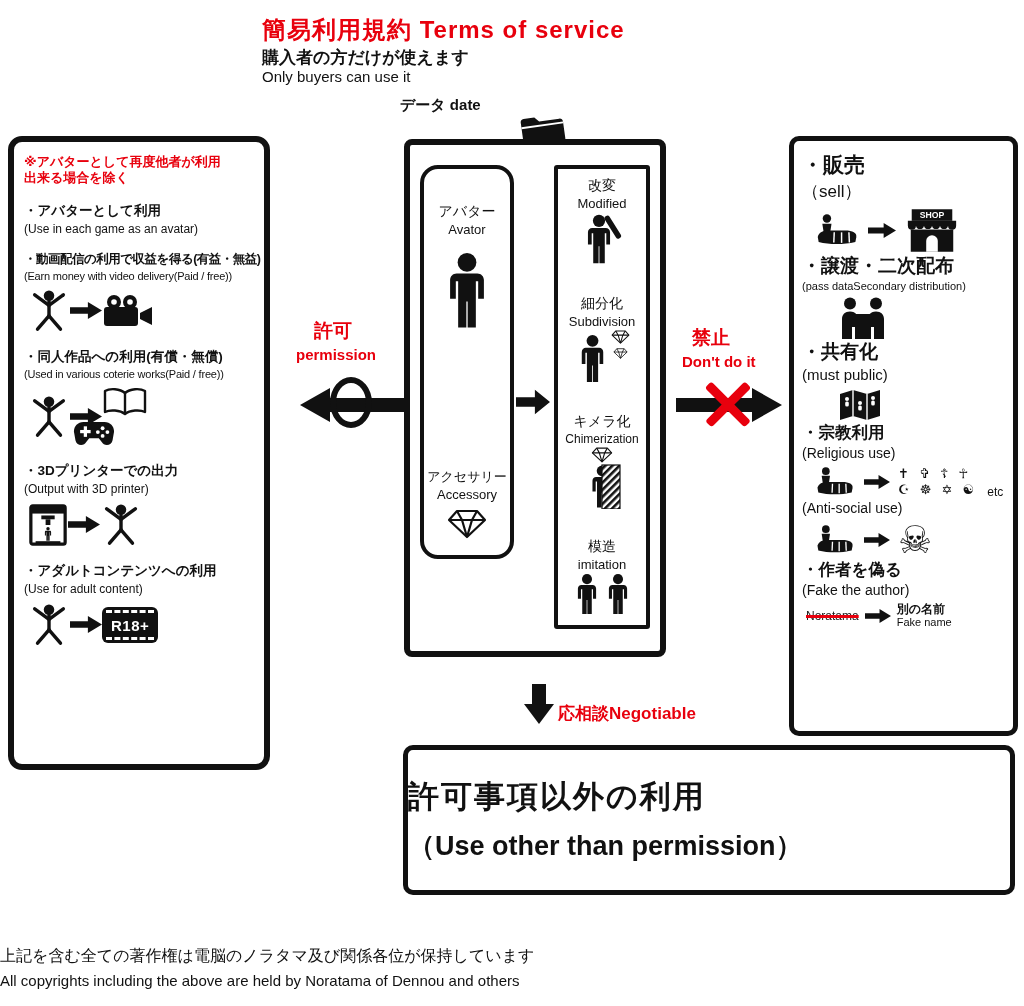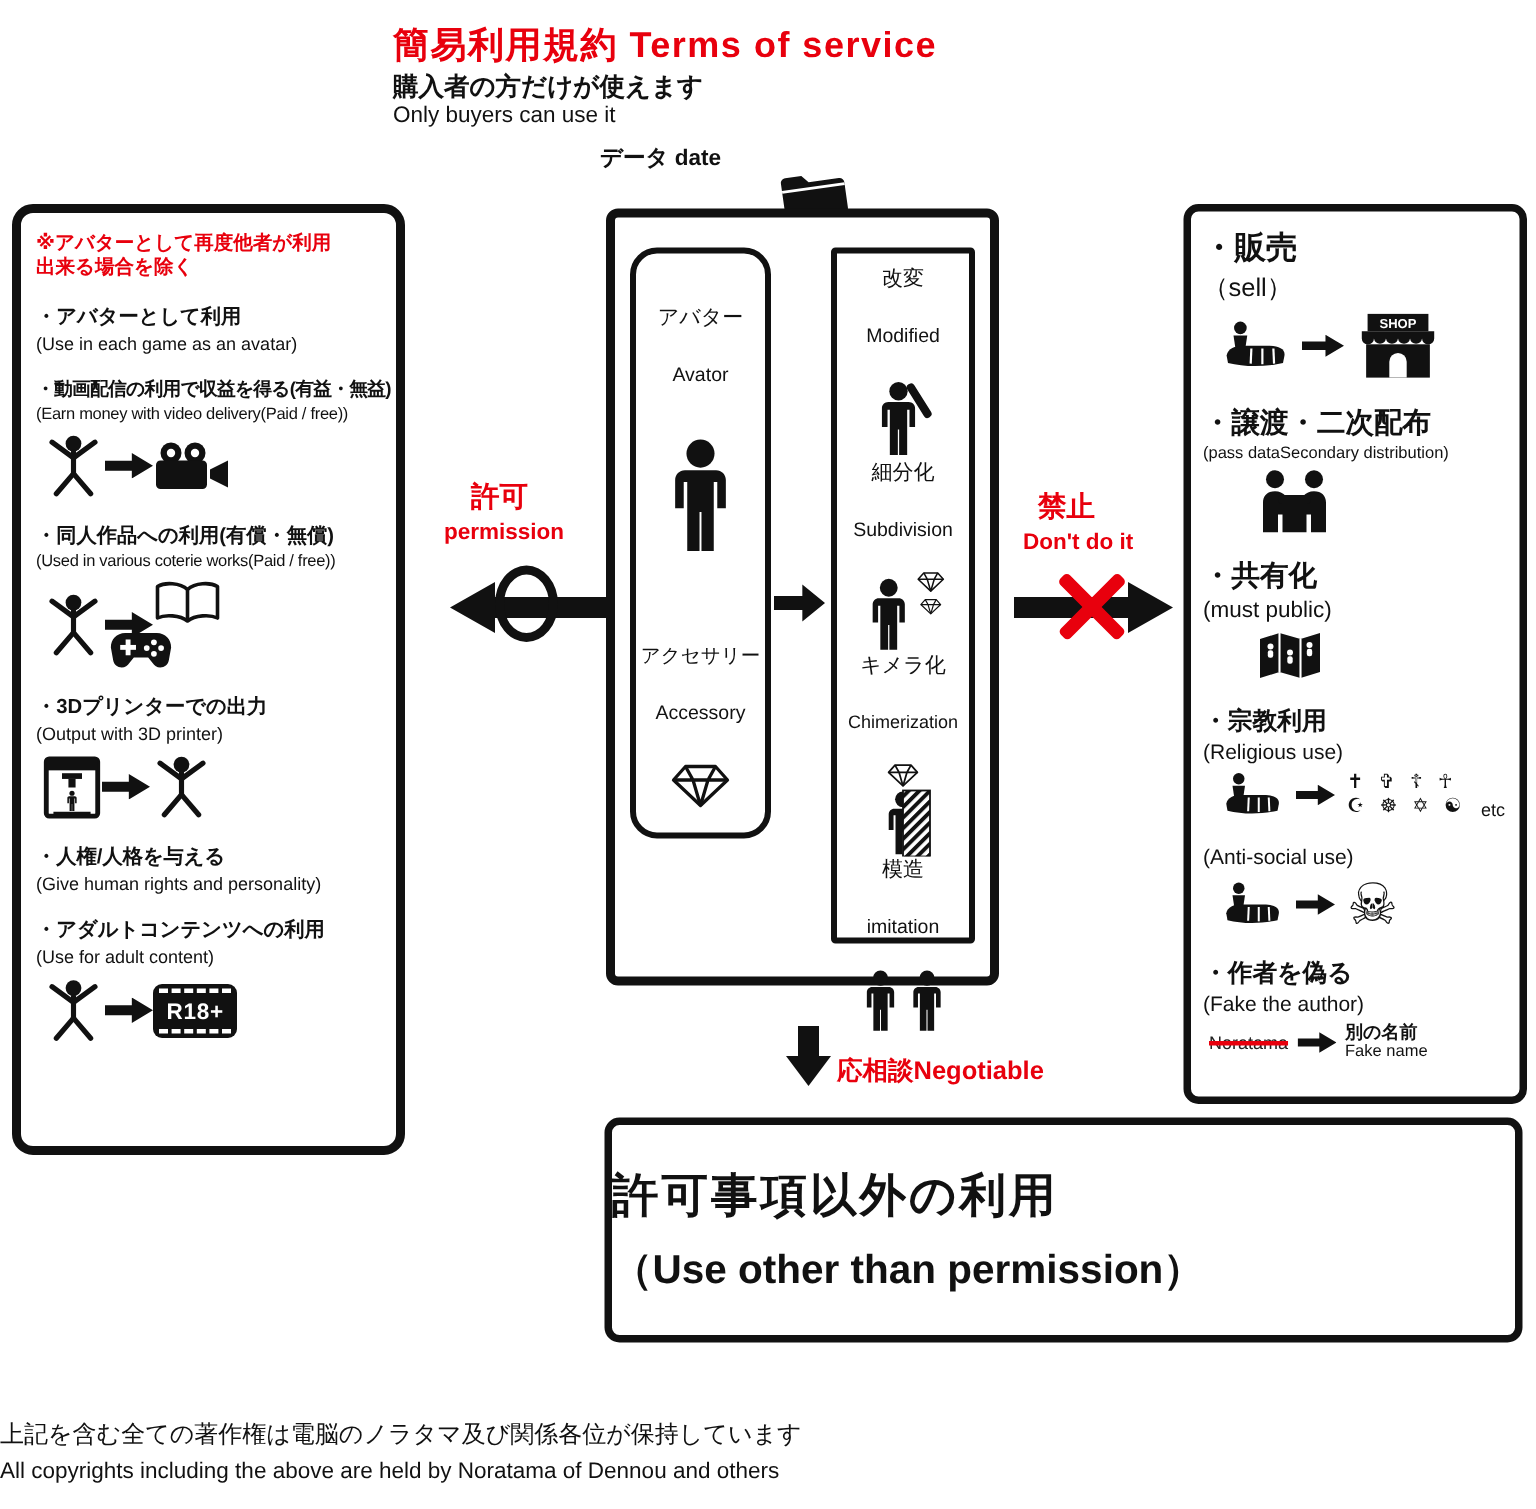--- a/index.html
+++ b/index.html
@@ -22,21 +22,21 @@
   .folder-wrap { top: 113px; left: 520px; transform: rotate(-8deg); }
 
   
   .panel { position: absolute; background: #fff; border: 6px solid #111; border-radius: 14px; }
   .center-box { left: 404px; top: 139px; width: 262px; height: 518px; border-radius: 8px; }
   .inner-box { position: absolute; border: 4px solid #111; border-radius: 3px; background: #fff;
                display: flex; flex-direction: column; align-items: center; }
   .inner-avatar { left: 10px; top: 20px; width: 94px; height: 394px; justify-content: space-between; padding: 34px 0 16px; border-radius: 18px; }
   .inner-actions { left: 144px; top: 20px; width: 96px; height: 464px; justify-content: space-between; padding: 8px 0; }
   .flow-arrow { left: 106px; top: 244px; }
-  .grp { display: flex; flex-direction: column; align-items: center; gap: 21px; }
+  .grp { display: flex; flex-direction: column; align-items: center; gap: 1px; }
   .lbl-jp { font-size: 14px; }
   .lbl-en { font-size: 13px; }
 
   
   .left-panel { left: 8px; top: 136px; width: 262px; height: 634px; padding: 12px 8px 8px 10px; }
   .note { color: #e8000d; font-size: 13px; font-weight: bold; white-space: pre-line; line-height: 1.25; }
   .p-item { margin-top: 15px; }
   .jp-item { font-weight: bold; font-size: 13.5px; white-space: nowrap; }
   .en-item { font-size: 12px; white-space: nowrap; margin-top: 2px; }
   .tight-jp { font-size: 12.5px; letter-spacing: -0.5px; }
@@ -57,21 +57,21 @@
   .ring { left: 330px; top: 377px; width: 42px; height: 51px; border: 6px solid #111; border-radius: 50%; background: transparent; }
   .proh-jp { left: 692px; top: 325px; width: 76px; font-size: 19px; font-weight: bold; }
   .proh-en { left: 682px; top: 353px; width: 96px; font-size: 15px; font-weight: bold; }
   .arrow-right-wrap { left: 676px; top: 388px; }
   .xmark { left: 702px; top: 378px; width: 52px; height: 52px; }
   .xmark span { position: absolute; top: 22px; left: -2px; width: 56px; height: 8.5px; background: #e8000d; border-radius: 3px; display: block; }
   .xmark .b1 { transform: rotate(45deg); } .xmark .b2 { transform: rotate(-45deg); }
 
   
   .right-panel { left: 789px; top: 136px; width: 229px; height: 600px; border-radius: 10px; padding: 8px 6px 6px 8px; border-width: 5px; }
-  .r-item { margin-top: 16px; }
+  .r-item { margin-top: 0; }
   .r-item:first-child { margin-top: 2px; }
   .r-jp { font-weight: bold; white-space: nowrap; }
   .r-big { font-size: 21px; } .r-mid { font-size: 19px; } .r-sm { font-size: 16.5px; }
   .r-en { font-size: 14px; white-space: nowrap; margin-top: 1px; }
   .r-en-sm { font-size: 11px; }
   .rrow { display: flex; align-items: center; gap: 8px; margin-top: 5px; margin-left: 12px; }
   .rel-symbols { font-family: "DejaVu Sans", sans-serif; font-size: 13px; letter-spacing: 3px; line-height: 1.25; }
   .rel-symbols div { white-space: nowrap; }
   .etc { font-size: 12px; margin-left: 2px; align-self: flex-end; }
   .skull { font-family: "DejaVu Sans", sans-serif; font-size: 38px; line-height: 1; }
@@ -296,24 +296,20 @@
         </svg>
         <svg width="32" height="17">
             <use href="#sym-arrow" width="32" height="17"></use>
           </svg>
         <svg width="42" height="44">
             <use href="#sym-stick" width="42" height="44"></use>
           </svg>
       </div>
     </div>
 
-    <div class="p-item">
-      <div class="jp-item">・人権/人格を与える</div>
-      <div class="en-item">(Give human rights and personality)</div>
-    </div>
 
     <div class="p-item">
       <div class="jp-item">・アダルトコンテンツへの利用</div>
       <div class="en-item">(Use for adult content)</div>
       <div class="irow">
         <svg width="42" height="44">
             <use href="#sym-stick" width="42" height="44"></use>
           </svg>
         <svg width="32" height="17">
             <use href="#sym-arrow" width="32" height="17"></use>

